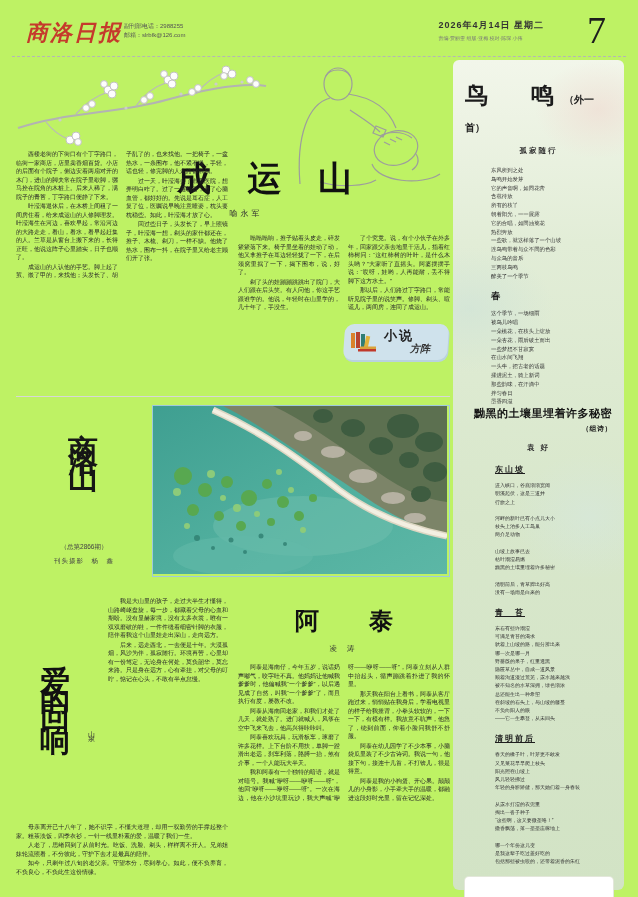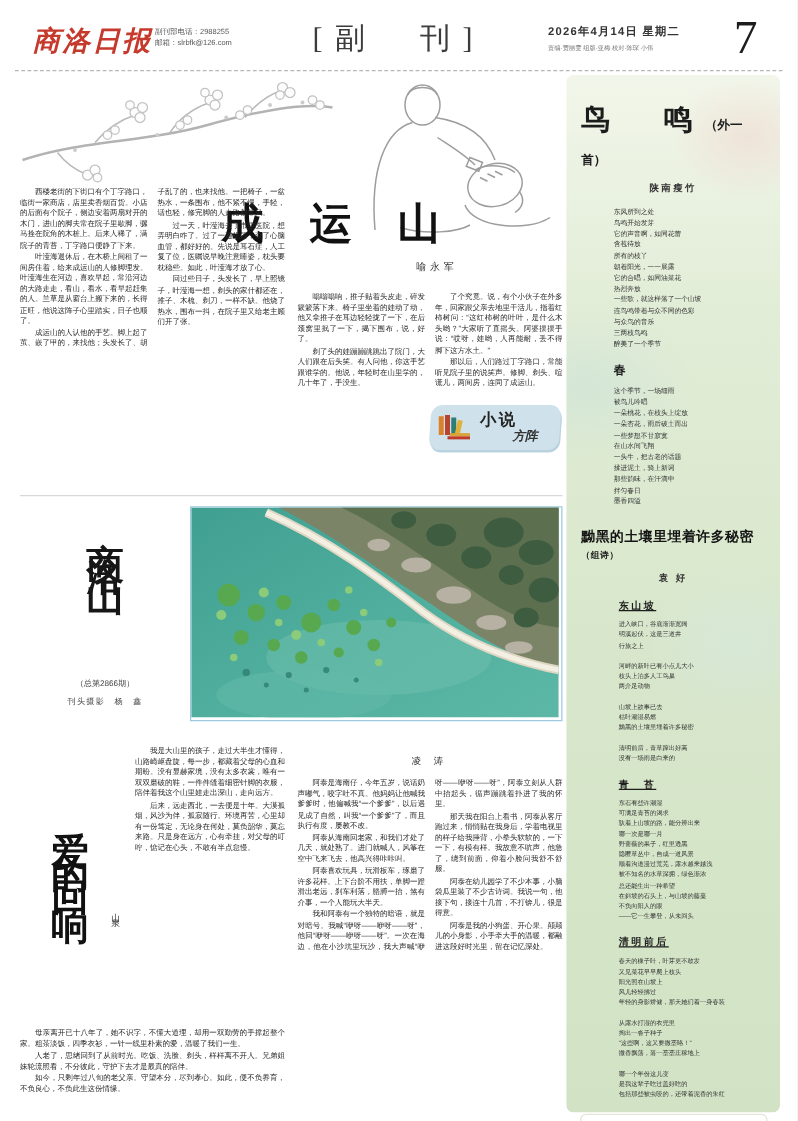--- a/index.html
+++ b/index.html
@@ -1,36 +1,36 @@
 <!DOCTYPE html>
 <html><head>
 <meta charset="utf-8">
 <style>
   html,body{margin:0;padding:0;background:#e9e9e9;}
-  .page{position:relative;width:638px;height:897px;margin:0 auto;background:#ffffff;overflow:hidden;
+  .page{position:relative;width:638px;height:897px;margin:0 auto;background:#bef264;overflow:hidden;
         font-family:"Liberation Sans","DejaVu Sans",sans-serif;color:#222;}
   
   .header{position:absolute;left:12px;right:12px;top:6px;height:50px;border-bottom:1px dashed #b5b5b5;}
   .logo{position:absolute;left:14px;top:12px;font-family:"Liberation Serif","DejaVu Serif",serif;
         font-weight:bold;font-style:italic;font-size:22px;color:#c53a2c;letter-spacing:2px;}
   .contact{position:absolute;left:112px;top:16px;font-size:6px;line-height:9px;color:#555;}
   .section-title{position:absolute;left:0;right:0;top:8px;text-align:center;font-size:24px;color:#3c3c3c;
         letter-spacing:10px;font-family:"Liberation Serif","DejaVu Serif",serif;}
   .date-block{position:absolute;right:82px;top:13px;text-align:left;}
   .date-line{font-size:9px;color:#333;font-weight:bold;letter-spacing:1px;}
   .editors-line{font-size:5px;color:#777;margin-top:3px;}
   .page-number{position:absolute;right:20px;top:2px;font-size:38px;font-family:"Liberation Serif","DejaVu Serif",serif;color:#1d1d1d;}
   
   .left-main{position:absolute;left:16px;top:62px;width:434px;}
   .sec-cys{position:relative;height:330px;}
   .blossom{position:absolute;left:0;top:0;}
   .barber{position:absolute;right:2px;top:0;}
   .cys-title{position:absolute;left:110px;top:94px;width:240px;text-align:right;
         font-family:"Liberation Serif","DejaVu Serif",serif;font-weight:bold;font-size:34px;letter-spacing:14px;color:#111;}
-  .cys-author{position:absolute;left:110px;top:146px;width:240px;text-align:right;font-size:8px;color:#333;letter-spacing:3px;}
+  .cys-author{position:absolute;left:110px;top:146px;width:240px;text-align:center;font-size:8px;color:#333;letter-spacing:3px;}
   .body-text{font-size:6px;line-height:8.5px;text-align:justify;color:#272727;}
   .body-text .para{text-indent:2em;margin:0 0 1px 0;}
   .cys-text-a{position:absolute;left:0;top:88px;width:212px;height:235px;column-count:2;column-gap:8px;overflow:hidden;}
   .cys-text-b{position:absolute;left:222px;top:172px;width:212px;height:151px;column-count:2;column-gap:8px;overflow:hidden;}
   .badge{position:absolute;right:2px;top:262px;width:104px;height:36px;background:#cfe2ec;border-radius:9px;
         transform:skewX(-4deg);box-shadow:1px 2px 0 #b9d2df;}
   .badge-inner{position:relative;width:100%;height:100%;transform:skewX(4deg);}
   .badge-books{position:absolute;left:6px;top:7px;}
   .badge-t1{position:absolute;left:40px;top:3px;font-size:13px;font-weight:bold;color:#222;letter-spacing:2px;
         font-family:"Liberation Serif","DejaVu Serif",serif;}
@@ -67,41 +67,40 @@
           linear-gradient(180deg,#f2f6ea 0%,#e2edd7 22%,#d8e7cb 55%,#d2e3c5 100%);
         }
   .panel-inner{padding:20px 12px 10px 12px;}
   .poem1-title{text-align:left;font-family:"Liberation Serif","DejaVu Serif",serif;font-weight:bold;
         font-size:23px;letter-spacing:10px;color:#1c1c1c;}
   .poem1-suffix{font-size:10px;letter-spacing:0;font-weight:bold;}
   .poem-author{text-align:center;font-size:7.5px;font-weight:bold;color:#333;letter-spacing:2px;margin:9px 0 10px 0;}
   .stanza{margin-left:26px;}
   .pline{font-size:5.4px;line-height:8.8px;color:#333;min-height:8.8px;white-space:nowrap;}
   .sub-head{margin:10px 0 6px 26px;font-size:9.5px;font-weight:bold;color:#1e1e1e;letter-spacing:2px;}
-  .poem2-title{text-align:left;font-family:Liberation Serif, serif;font-weight:bold;
-        font-size:11px;color:#141414;margin-top:16px;letter-spacing:.5px;}
+  .poem2-title{text-align:right;font-family:Liberation Serif, serif;font-weight:bold;
+        font-size:11px;color:#141414;letter-spacing:.5px;}
   .poem2-suffix{font-size:7px;font-weight:bold;}
   .sec-head{margin:11px 0 6px 30px;font-size:8px;font-weight:bold;letter-spacing:2px;color:#1e1e1e;text-decoration:underline;}
   .stanza2{margin-left:30px;}
   .stanza2 .pline{font-size:5px;line-height:8.2px;min-height:8.2px;}
   .shichao-card{position:relative;width:148px;height:96px;margin:12px auto 0 auto;background:#fff;border-radius:4px;
         box-shadow:0 0 0 1px #e3e7da;}
 </style>
 </head>
 <body>
 
 <div class="page">
 
   <div class="header">
     <div class="logo">商洛日报</div>
     <div class="contact">
       <div>副刊部电话：2988255</div>
       <div>邮箱：slrbfk@126.com</div>
     </div>
-    <div class="section-title">[副　刊]</div>
     <div class="date-block">
       <div class="date-line">2026年4月14日 星期二</div>
       <div class="editors-line">责编·贾丽雯  组版·亚梅  校对·陈琛  小伟</div>
     </div>
     <div class="page-number">7</div>
   </div>
 
   <div class="left-main">
 
     <div class="sec-cys">
@@ -280,40 +279,41 @@
             <div class="para">我是大山里的孩子，走过大半生才懂得，山路崎岖盘旋，每一步，都藏着父母的心血和期盼。没有显赫家境，没有太多衣裳，唯有一双双磨破的鞋，一件件缝着细密针脚的衣服，陪伴着我这个山里娃走出深山，走向远方。</div>
             <div class="para">后来，远走西北，一去便是十年。大漠孤烟，风沙为伴，孤寂随行。环境再苦，心里却有一份笃定，无论身在何处，莫负韶华，莫忘来路。只是身在远方，心有牵挂，对父母的叮咛，惦记在心头，不敢有半点怠慢。</div>
           </div>
         <div class="adh-text-b body-text">
             <div class="para">母亲离开已十八年了，她不识字，不懂大道理，却用一双勤劳的手撑起整个家。粗茶淡饭，四季衣衫，一针一线里朴素的爱，温暖了我们一生。</div>
             <div class="para">人老了，思绪回到了从前时光。吃饭、洗脸、剃头，样样离不开人。兄弟姐妹轮流照看，不分彼此，守护下去才是最真的陪伴。</div>
             <div class="para">如今，只剩年过八旬的老父亲。守望本分，尽到孝心。如此，便不负养育，不负良心，不负此生这份情缘。</div>
           </div>
       </div>
       <div class="atai">
+        <div class="atai-title">阿 泰</div>
         <div class="atai-author">凌 涛</div>
         <div class="atai-text body-text">
             <div class="para">阿泰是海南仔，今年五岁，说话奶声嘟气，咬字吐不真。他妈妈让他喊我爹爹时，他偏喊我“一个爹爹”，以后遇见成了自然，叫我“一个爹爹”了，而且执行有度，屡教不改。</div>
             <div class="para">阿泰从海南回老家，和我们才处了几天，就处熟了。进门就喊人，风筝在空中飞来飞去，他高兴得咔咔叫。</div>
             <div class="para">阿泰喜欢玩具，玩滑板车，琢磨了许多花样。上下台阶不用扶，单脚一蹬滑出老远，刹车利落，胳膊一抬，煞有介事，一个人能玩大半天。</div>
             <div class="para">我和阿泰有一个独特的暗语，就是对暗号。我喊“咿呀——咿呀——呀”，他回“咿呀——咿呀——呀”。一次在海边，他在小沙坑里玩沙，我大声喊“咿呀——咿呀——呀”，阿泰立刻从人群中抬起头，循声蹦跳着扑进了我的怀里。</div>
             <div class="para">那天我在阳台上看书，阿泰从客厅跑过来，悄悄贴在我身后，学着电视里的样子给我捶背，小拳头软软的，一下一下，有模有样。我故意不吭声，他急了，绕到前面，仰着小脸问我舒不舒服。</div>
             <div class="para">阿泰在幼儿园学了不少本事，小脑袋瓜里装了不少古诗词。我说一句，他接下句，接连十几首，不打锛儿，很是得意。</div>
             <div class="para">阿泰是我的小狗蛋、开心果。颠颠儿的小身影，小手牵大手的温暖，都融进这段好时光里，留在记忆深处。</div>
           </div>
       </div>
     </div>
   </div>
 
   <div class="panel">
     <div class="panel-inner">
       <div class="poem1-title">
         <span>鸟　鸣</span><span class="poem1-suffix">（外一首）</span>
       </div>
-      <div class="poem-author">陕南瘦竹</div>
+      <div class="poem-author">孤寂随行</div>
       <div class="stanza">
           <div class="pline">东风所到之处</div>
           <div class="pline">鸟鸣开始发芽</div>
           <div class="pline">它的声音啊，如同花蕾</div>
           <div class="pline">含苞待放</div>
           <div class="pline">所有的枝丫</div>
           <div class="pline">朝着阳光，一一展露</div>
           <div class="pline">它的合唱，如同油菜花</div>
           <div class="pline">热烈奔放</div>
           <div class="pline">一些歌，就这样落了一个山坡</div>

